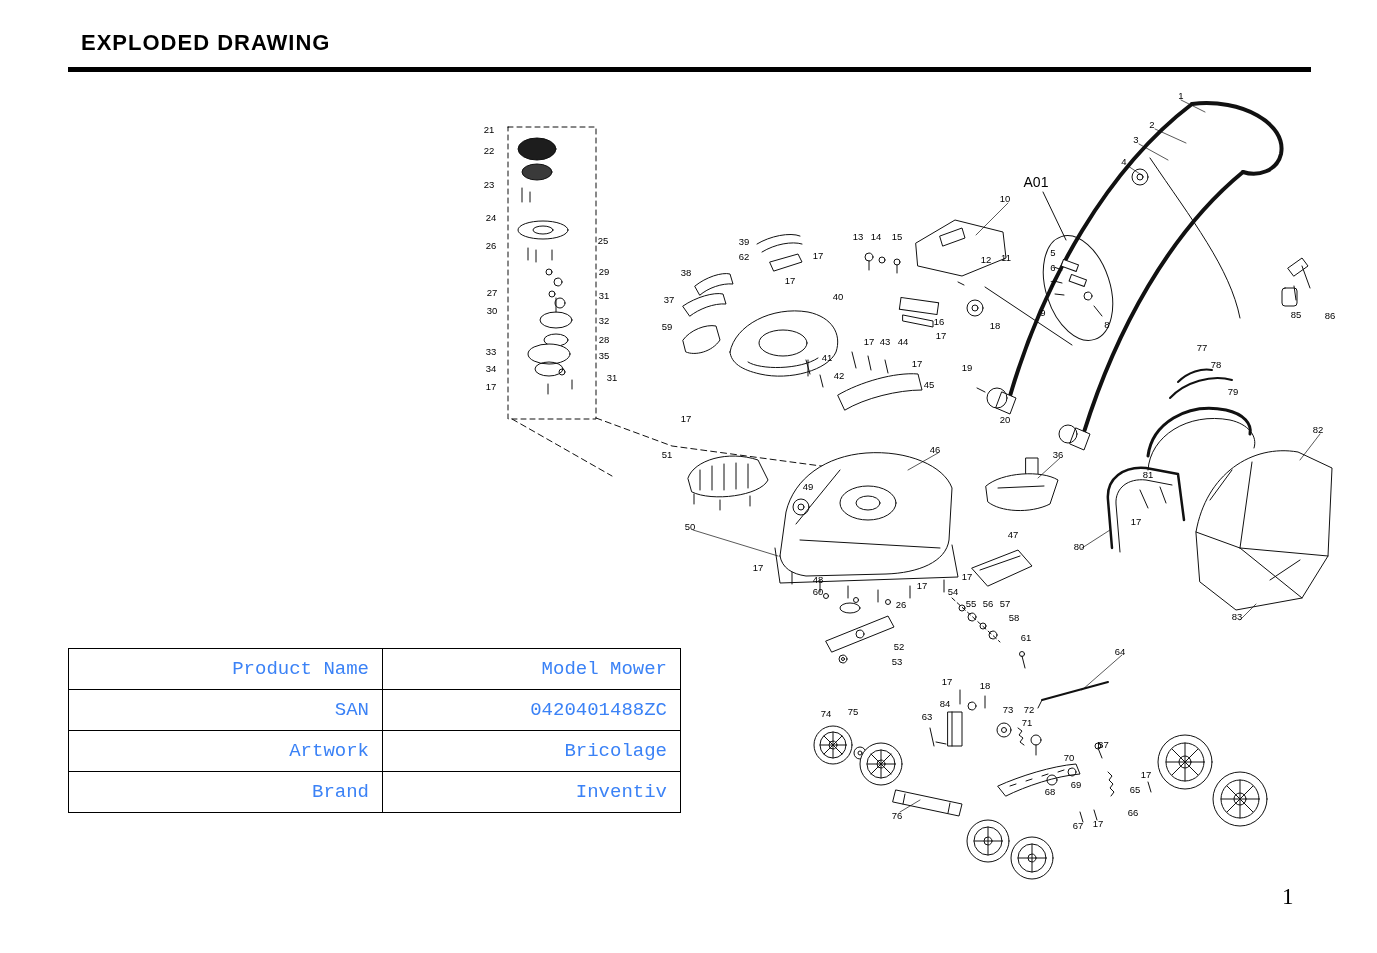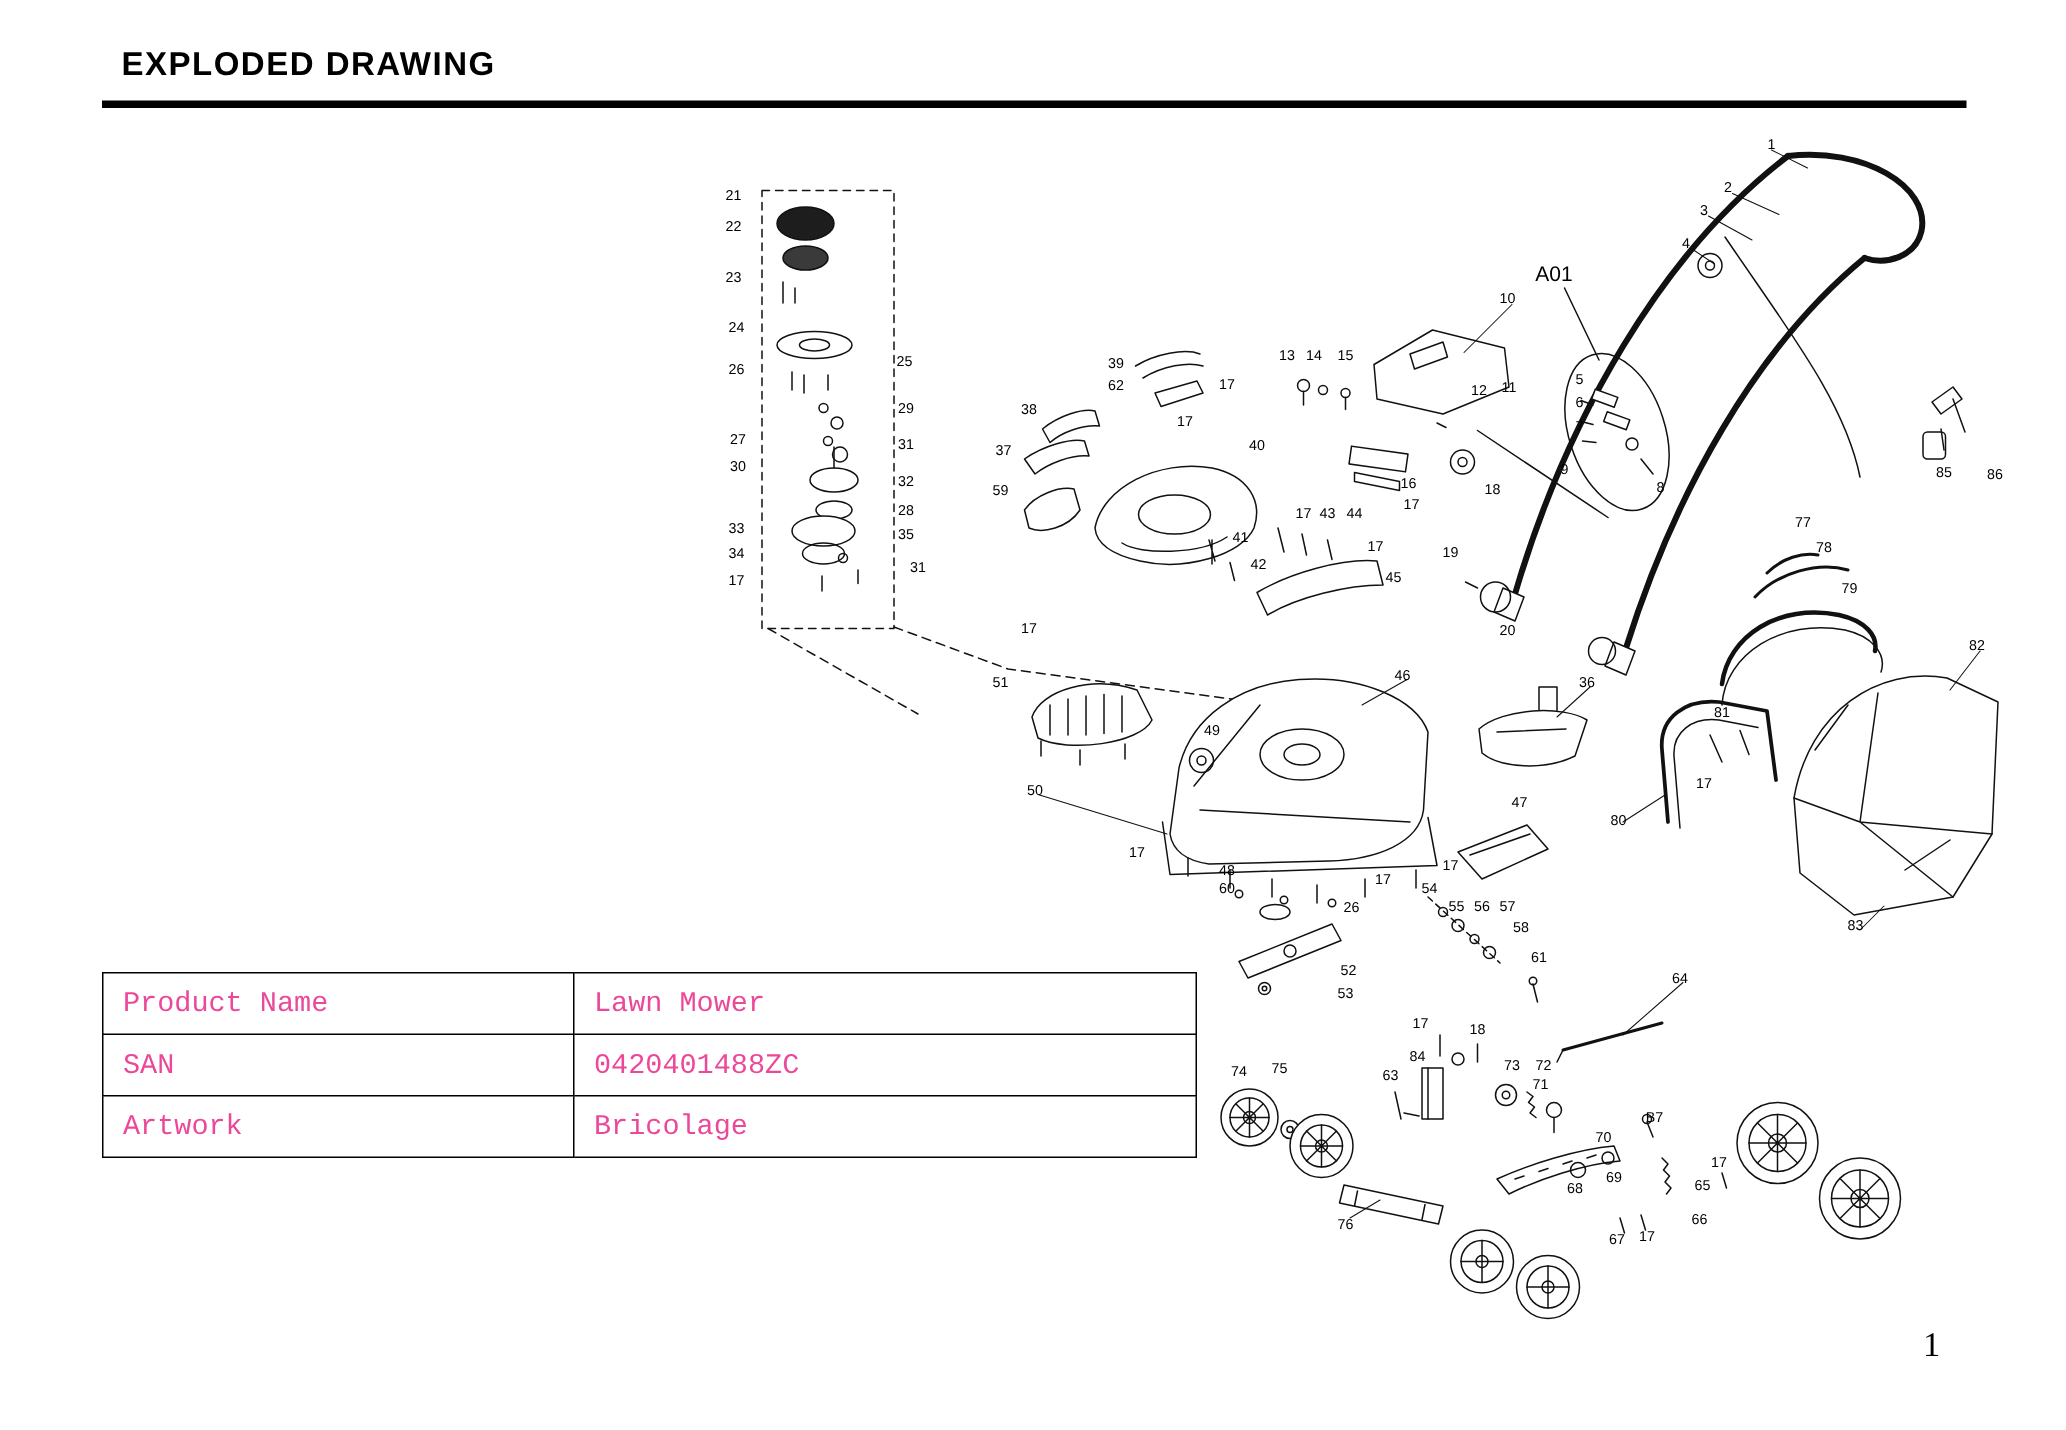--- a/index.html
+++ b/index.html
@@ -18,23 +18,23 @@
   svg.drawing { position:absolute; left:0; top:0; }
   #part-labels text {
     font-family:"Liberation Sans", sans-serif;
     font-size:9.5px; fill:#000; text-anchor:middle;
   }
   .a01-label {
     font-family:"Liberation Sans", sans-serif;
     font-size:14px; fill:#000; text-anchor:middle;
   }
   .info-table {
-    position:absolute; left:68px; top:648px; width:730px;
+    position:absolute; left:68px; top:648px; width:613px;
     border-collapse:collapse; table-layout:fixed;
-    font-family:"Liberation Mono", monospace; font-size:19px; color:#ec4899;
+    font-family:"Liberation Mono", monospace; font-size:19px; color:#3b82f6;text-align:right;
   }
   .info-table td {
     border:1.5px solid #000; height:40px; padding:0 13px;
     white-space:nowrap; overflow:hidden;
   }
   .info-table td.key { width:287px; }
   .page-num {
     position:absolute; left:1282px; top:884px; font-size:23px;
     font-family:"Liberation Serif", serif;
   }
@@ -378,27 +378,31 @@
         <text x="897" y="819">76</text>
       </g>
 
     <text class="a01-label" x="1036" y="187">A01</text>
   </svg>
 
   <table class="info-table">
     <tbody>
       <tr>
         <td class="key">Product Name</td>
-        <td>Lawn Mower</td>
+        <td>Model Mower</td>
       </tr>
       <tr>
         <td class="key">SAN</td>
         <td>0420401488ZC</td>
       </tr>
       <tr>
         <td class="key">Artwork</td>
         <td>Bricolage</td>
       </tr>
+      <tr>
+        <td class="key">Brand</td>
+        <td>Inventiv</td>
+      </tr>
     </tbody>
   </table>
 
   <div class="page-num">1</div>
 </div>
 
 </body></html>

